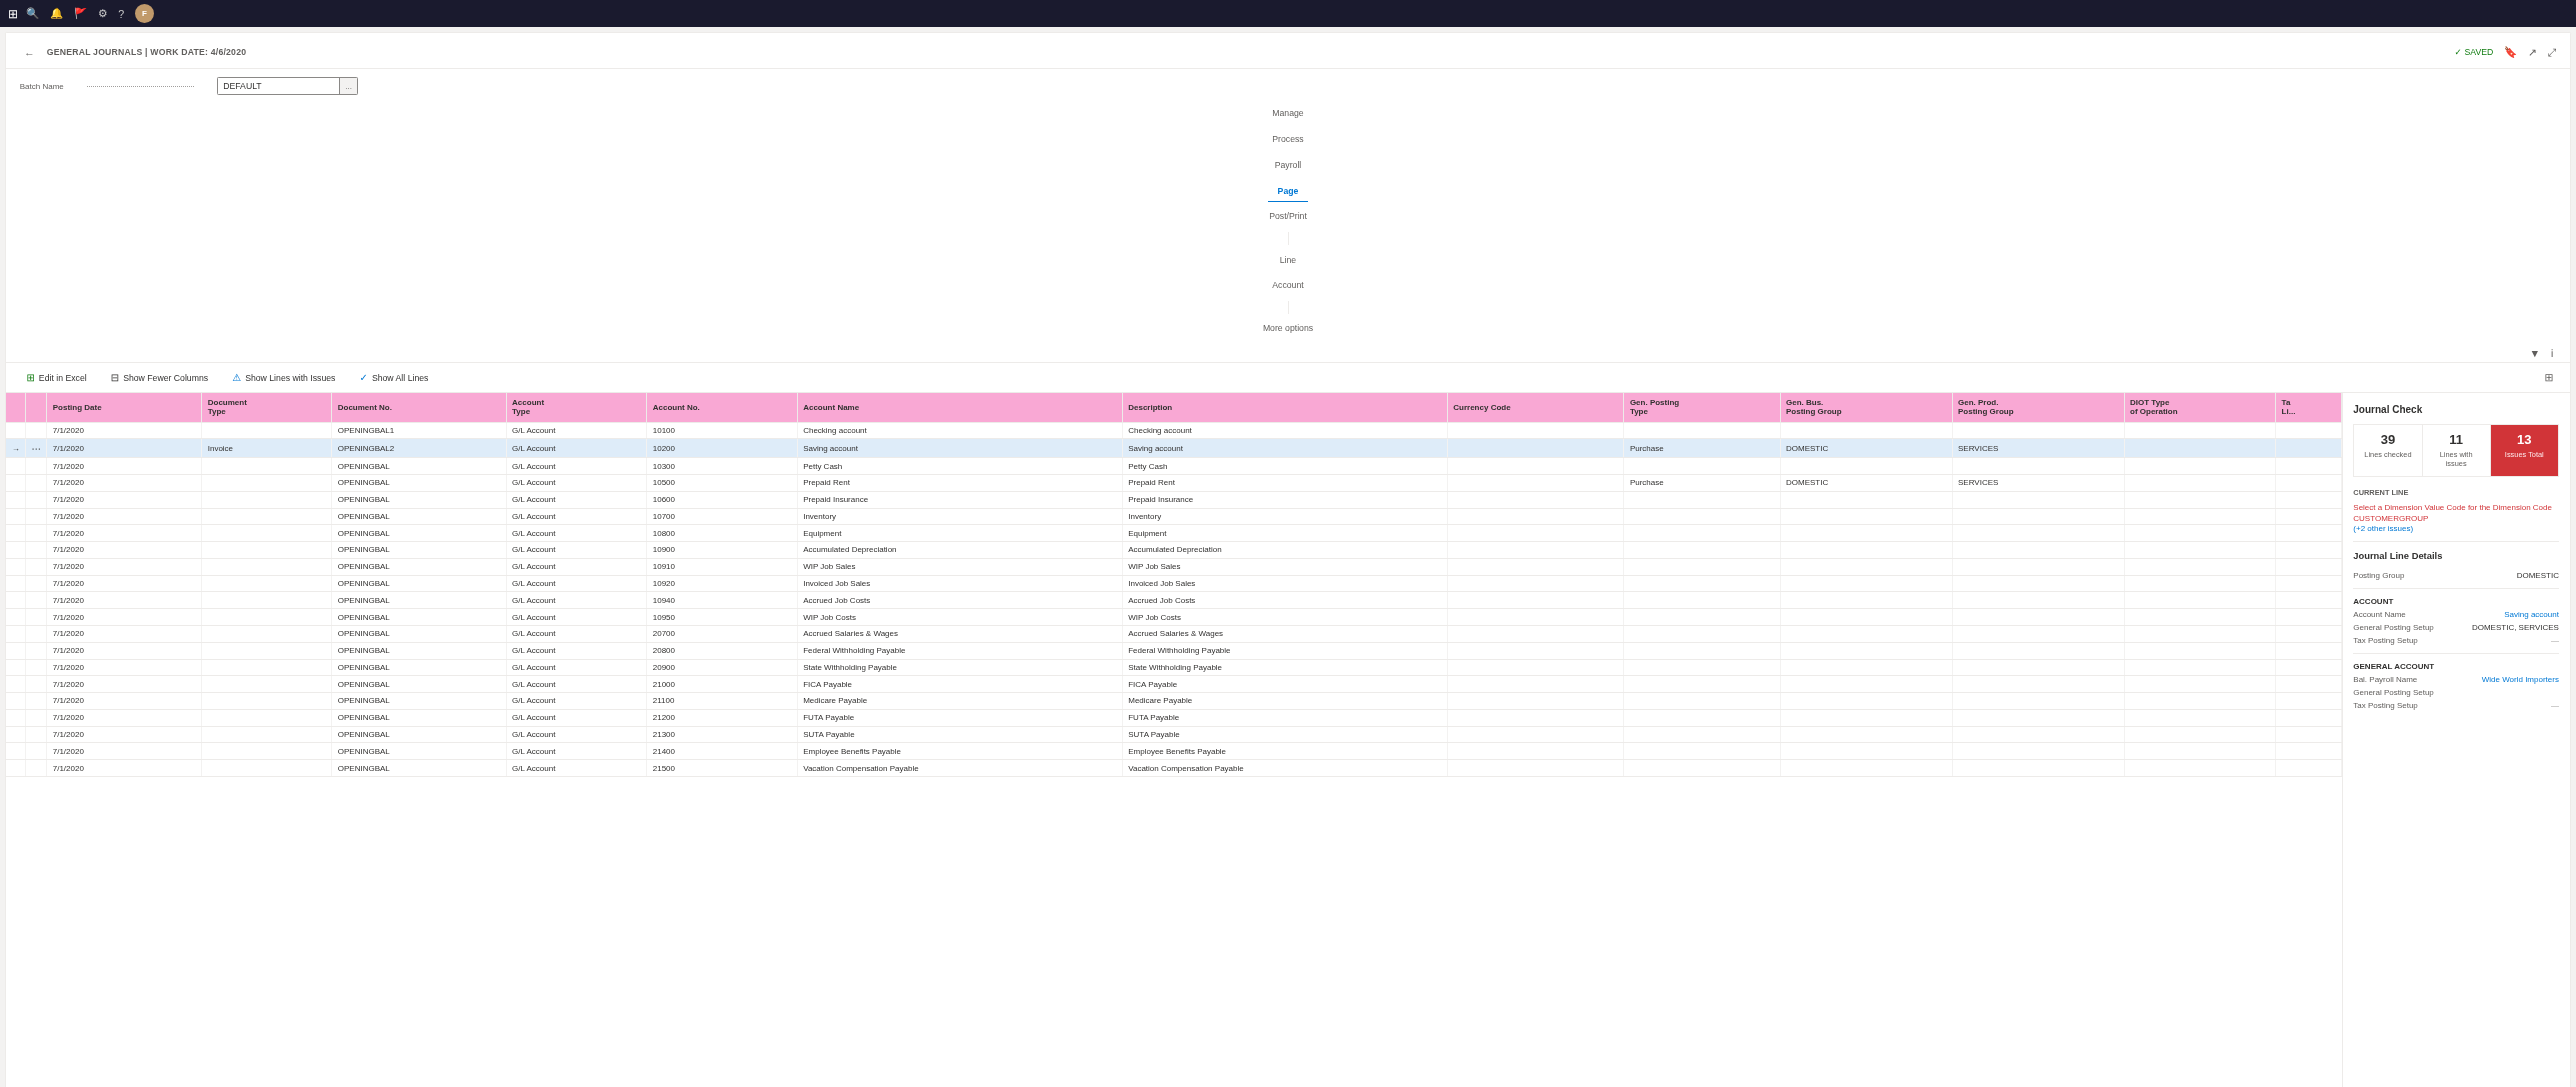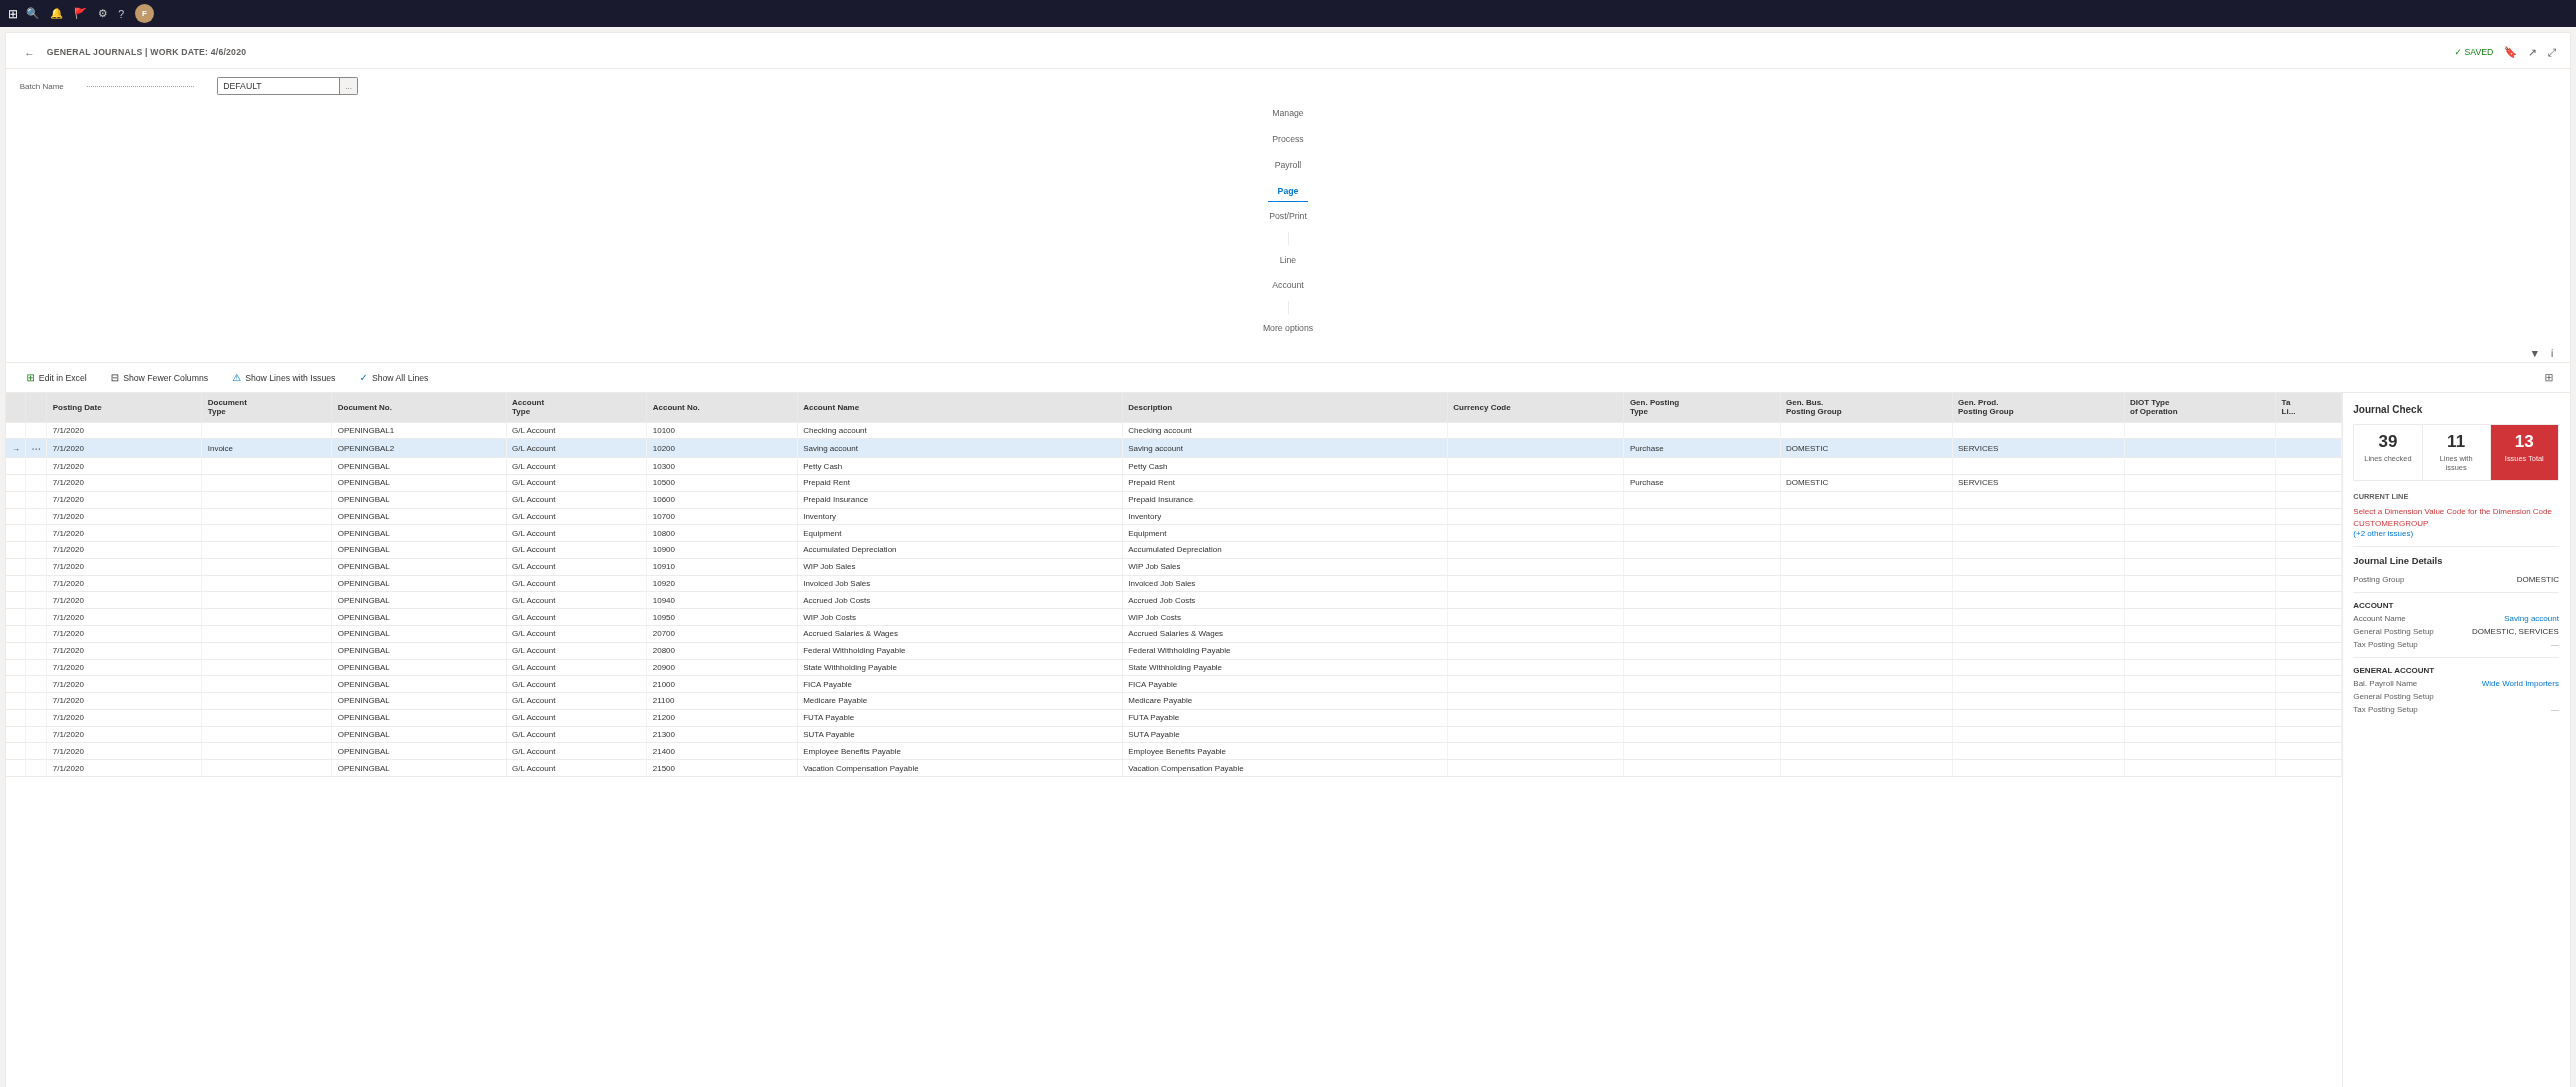--- a/index.html
+++ b/index.html
@@ -115,21 +115,21 @@
     .journal-table-wrap {
       flex: 1;
       overflow: auto;
     }
     .journal-table {
       width: 100%;
       border-collapse: collapse;
       font-size: 8px;
     }
     .journal-table th {
-      background: #e5e5e5;
+      background: #f9a8d4;
       border-bottom: 0.7px solid #edebe9;
       border-right: 0.7px solid #edebe9;
       padding: 5.4px 5.4px;
       text-align: left;
       font-weight: 600;
       color: #323130;
       white-space: nowrap;
       position: sticky;
       top: 0;
       z-index: 2;
@@ -166,21 +166,21 @@
       border: 0.7px solid #edebe9;
     }
     .stat-box {
       flex: 1;
       padding: 8px 6.7px;
       text-align: center;
       border-right: 0.7px solid #edebe9;
     }
     .stat-box:last-child { border-right: none; }
     .stat-box.highlighted { background: #d13438; color: #fff; }
-    .stat-number { font-size: 17px; font-weight: 700; line-height: 1.1; text-align: center; }
+    .stat-number { font-size: 13px; font-weight: 700; line-height: 1.1; text-align: center; }
     .stat-label { font-size: 7.4px; color: #605e5c; margin-top: 2.7px; }
     .stat-box.highlighted .stat-label { color: #fde7e9; }
     .stat-box.highlighted .stat-number { color: #fff; }
 
     
     .section-title { font-size: 7.4px; font-weight: 700; color: #605e5c; text-transform: uppercase; margin-bottom: 5.4px; margin-top: 8px; }
     .current-line-error { color: #d13438; font-size: 8px; line-height: 1.4; }
     .current-line-more { color: #0078d4; font-size: 8px; cursor: pointer; }
     .section-divider { border: none; border-top: 0.7px solid #edebe9; margin: 8px 0; }
 

